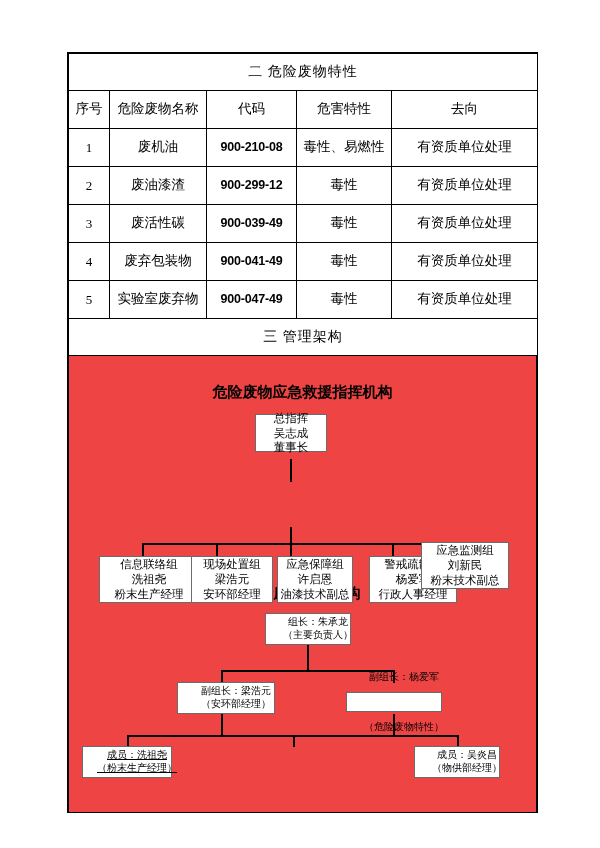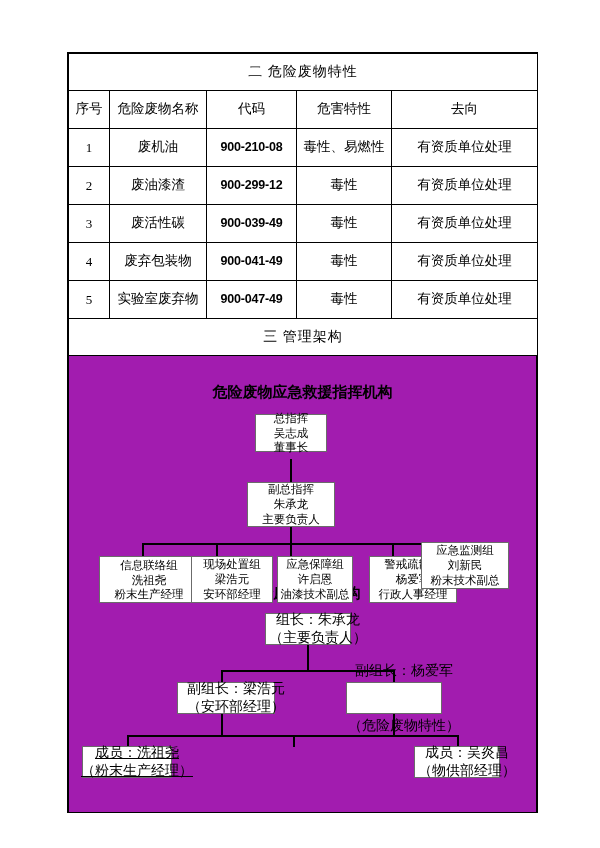--- a/index.html
+++ b/index.html
@@ -64,21 +64,21 @@
 
   
   .chart-area {
     border-left: 1px solid #000;
     border-right: 1px solid #000;
     border-bottom: 1px solid #000;
     border-top: none;
     position: relative;
     height: 457px;
     box-sizing: border-box;
-    background: #a21caf;
+    background: #ef4444;
   }
 
   .chart-title {
     text-align: center;
     font-weight: bold;
     font-size: 15px;
     font-family: "Liberation Sans", "DejaVu Sans", sans-serif;
     position: absolute;
     width: 100%;
     left: 0;
@@ -96,21 +96,21 @@
     line-height: 1.28;
     display: flex;
     flex-direction: column;
     align-items: center;
     justify-content: center;
     z-index: 2;
   }
   .node span { display: block; white-space: nowrap; }
 
   .n-big { font-size: 11.5px; }
-  .n-small { font-size: 14px; padding-left: 20px; }
+  .n-small { font-size: 10px; padding-left: 20px; }
 
   .line {
     position: absolute;
     background: #000;
     z-index: 1;
   }
   .vline { width: 2px; }
   .hline { height: 2px; }
 </style>
 </head>
@@ -183,37 +183,32 @@
     <div class="chart-title" id="title-emergency">危险废物应急救援指挥机构</div>
 
     <div class="node n-big" style="left:186px; top:58px; width:72px; height:38px;">
       <span>总指挥</span>
       <span>吴志成</span>
       <span>董事长</span>
     </div>
 
     <div class="line vline" style="left:221px; top:103px; height:23px;"></div>
 
-    <div class="node n-big" style="left:178px; top:126px; width:88px; height:45px;">
-      <span>副总指挥</span>
-      <span>朱承龙</span>
-      <span>主要负责人</span>
-    </div>
 
     <div class="line vline" style="left:221px; top:171px; height:17px;"></div>
 
     <div class="line hline" style="left:73px; top:187px; width:325px;"></div>
 
     <div class="line vline" style="left:73px; top:187px; height:14px;"></div>
     <div class="line vline" style="left:147px; top:187px; height:14px;"></div>
     <div class="line vline" style="left:221px; top:187px; height:14px;"></div>
     <div class="line vline" style="left:323px; top:187px; height:14px;"></div>
     <div class="line vline" style="left:396px; top:187px; height:14px;"></div>
 
-    <div class="node n-big" style="left:30px; top:200px; width:100px; height:47px;justify-content:flex-end;">
+    <div class="node n-big" style="left:30px; top:200px; width:100px; height:47px;">
       <span>信息联络组</span>
       <span>洗祖尧</span>
       <span>粉末生产经理</span>
     </div>
     <div class="node n-big" style="left:122px; top:200px; width:82px; height:47px;">
       <span>现场处置组</span>
       <span>梁浩元</span>
       <span>安环部经理</span>
     </div>
     <div class="node n-big" style="left:208px; top:200px; width:76px; height:47px;">
@@ -241,21 +236,21 @@
 
     <div class="line vline" style="left:238px; top:289px; height:26px;"></div>
     <div class="line hline" style="left:152px; top:314px; width:174px;"></div>
     <div class="line vline" style="left:152px; top:314px; height:13px;"></div>
     <div class="line vline" style="left:324px; top:314px; height:13px;"></div>
 
     <div class="node n-small" style="left:108px; top:326px; width:98px; height:32px;">
       <span>副组长：梁浩元</span>
       <span>（安环部经理）</span>
     </div>
-    <div class="node n-small" style="left:277px; top:326px; width:96px; height:32px;gap:37px;">
+    <div class="node n-small" style="left:277px; top:336px; width:96px; height:20px;gap:37px;">
       <span>副组长：杨爱军</span>
       <span>（危险废物特性）</span>
     </div>
 
     <div class="line vline" style="left:152px; top:358px; height:22px;"></div>
     <div class="line vline" style="left:324px; top:358px; height:22px;"></div>
     <div class="line hline" style="left:58px; top:379px; width:332px;"></div>
     <div class="line vline" style="left:58px; top:379px; height:12px;"></div>
     <div class="line vline" style="left:224px; top:379px; height:12px;"></div>
     <div class="line vline" style="left:388px; top:379px; height:12px;"></div>

